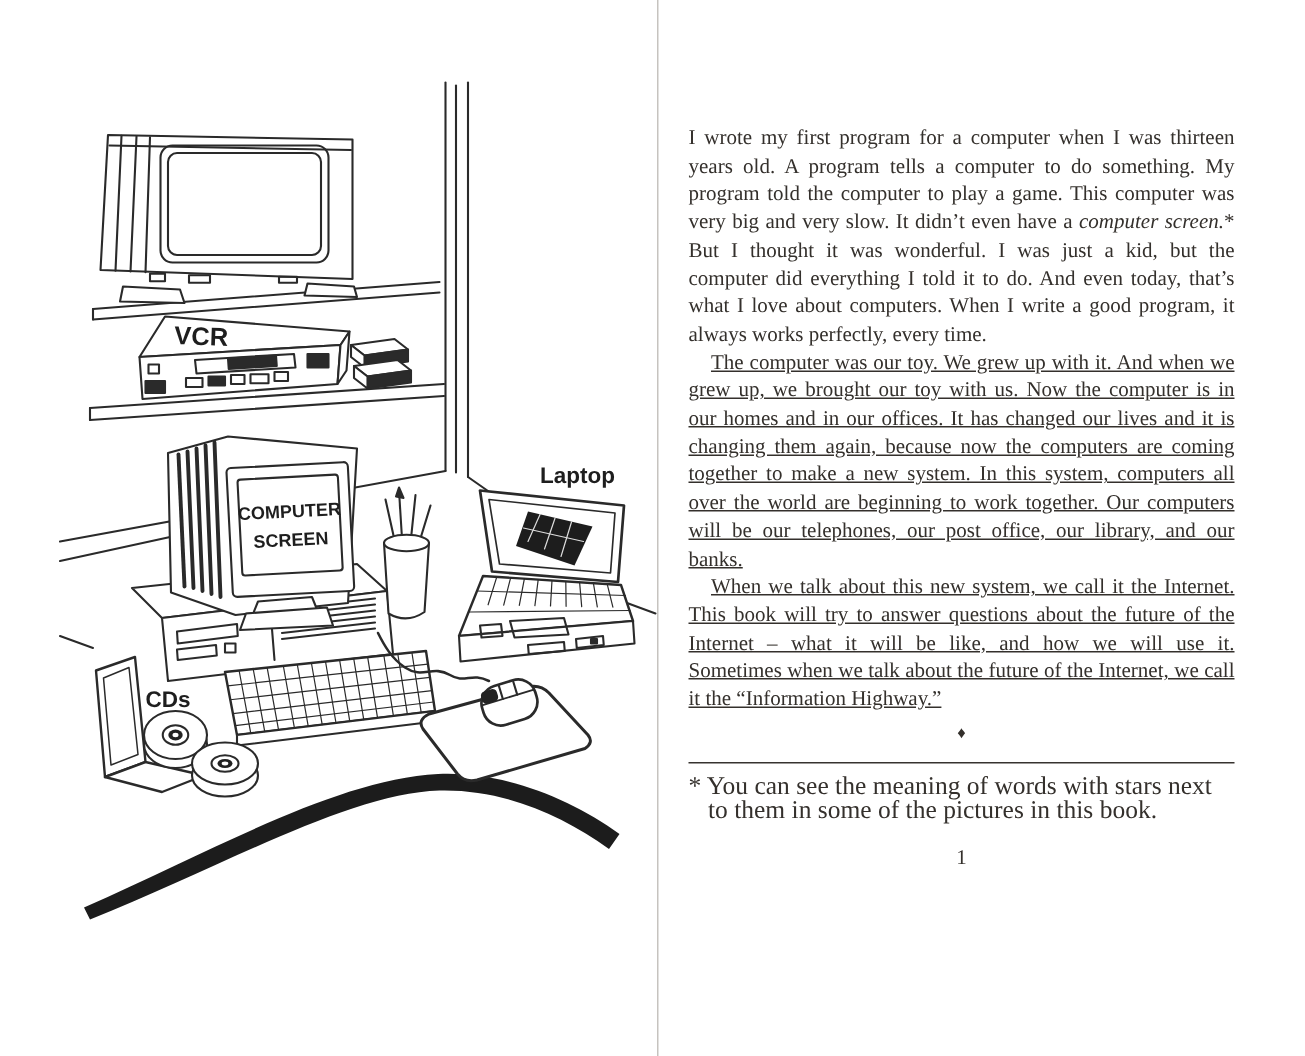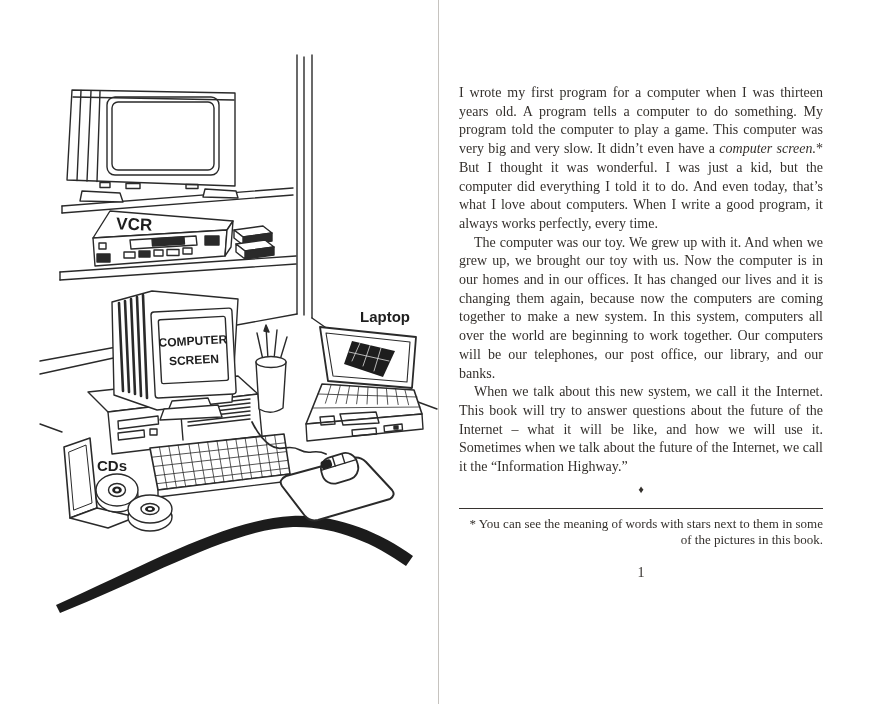--- a/index.html
+++ b/index.html
@@ -9,25 +9,25 @@
   }
   
   #illustration{position:absolute;left:0;top:0;width:440px;height:704px;}
   
   #gutter{position:absolute;left:438px;top:0;width:1px;height:704px;background:#c6c3bf;}
   
   #right-page{position:absolute;left:459px;top:84px;width:364px;}
   #chapter-heading{margin:0 0 17px 0;font-size:17px;line-height:20px;font-weight:bold;text-align:center;}
   #chapter-heading .chapter-num{margin-right:17px;}
   .body-par{margin:0;font-size:14px;line-height:18.7px;text-align:justify;}
-  .body-par.indent{text-indent:15px;}
+  .body-par.indent{text-indent:15px;text-decoration:underline;}
   .body-par em{font-style:italic;}
   #separator{ text-align:center;font-size:11px;line-height:11px;margin:7px 0 9px 0;}
   #footnote-rule{border:none;border-top:1.6px solid #37332f;margin:13px 0 0 0;width:364px;}
-  #footnote{margin:7px 0 0 0;font-size:13px;line-height:16px;text-align:right;padding-left:13px;text-indent:-13px;}
+  #footnote{margin:7px 0 0 0;font-size:17px;line-height:16px;text-align:left;padding-left:13px;text-indent:-13px;}
   #page-number{margin-top:17px;text-align:center;font-size:14px;}
   
   #illustration [stroke]{stroke-linecap:round;stroke-linejoin:round;}
   .lbl{font-family:"Liberation Sans","DejaVu Sans",sans-serif;font-weight:bold;fill:#1e1e1e;}
 </style>
 </head>
 <body>
 
 <div id="spread">
 

